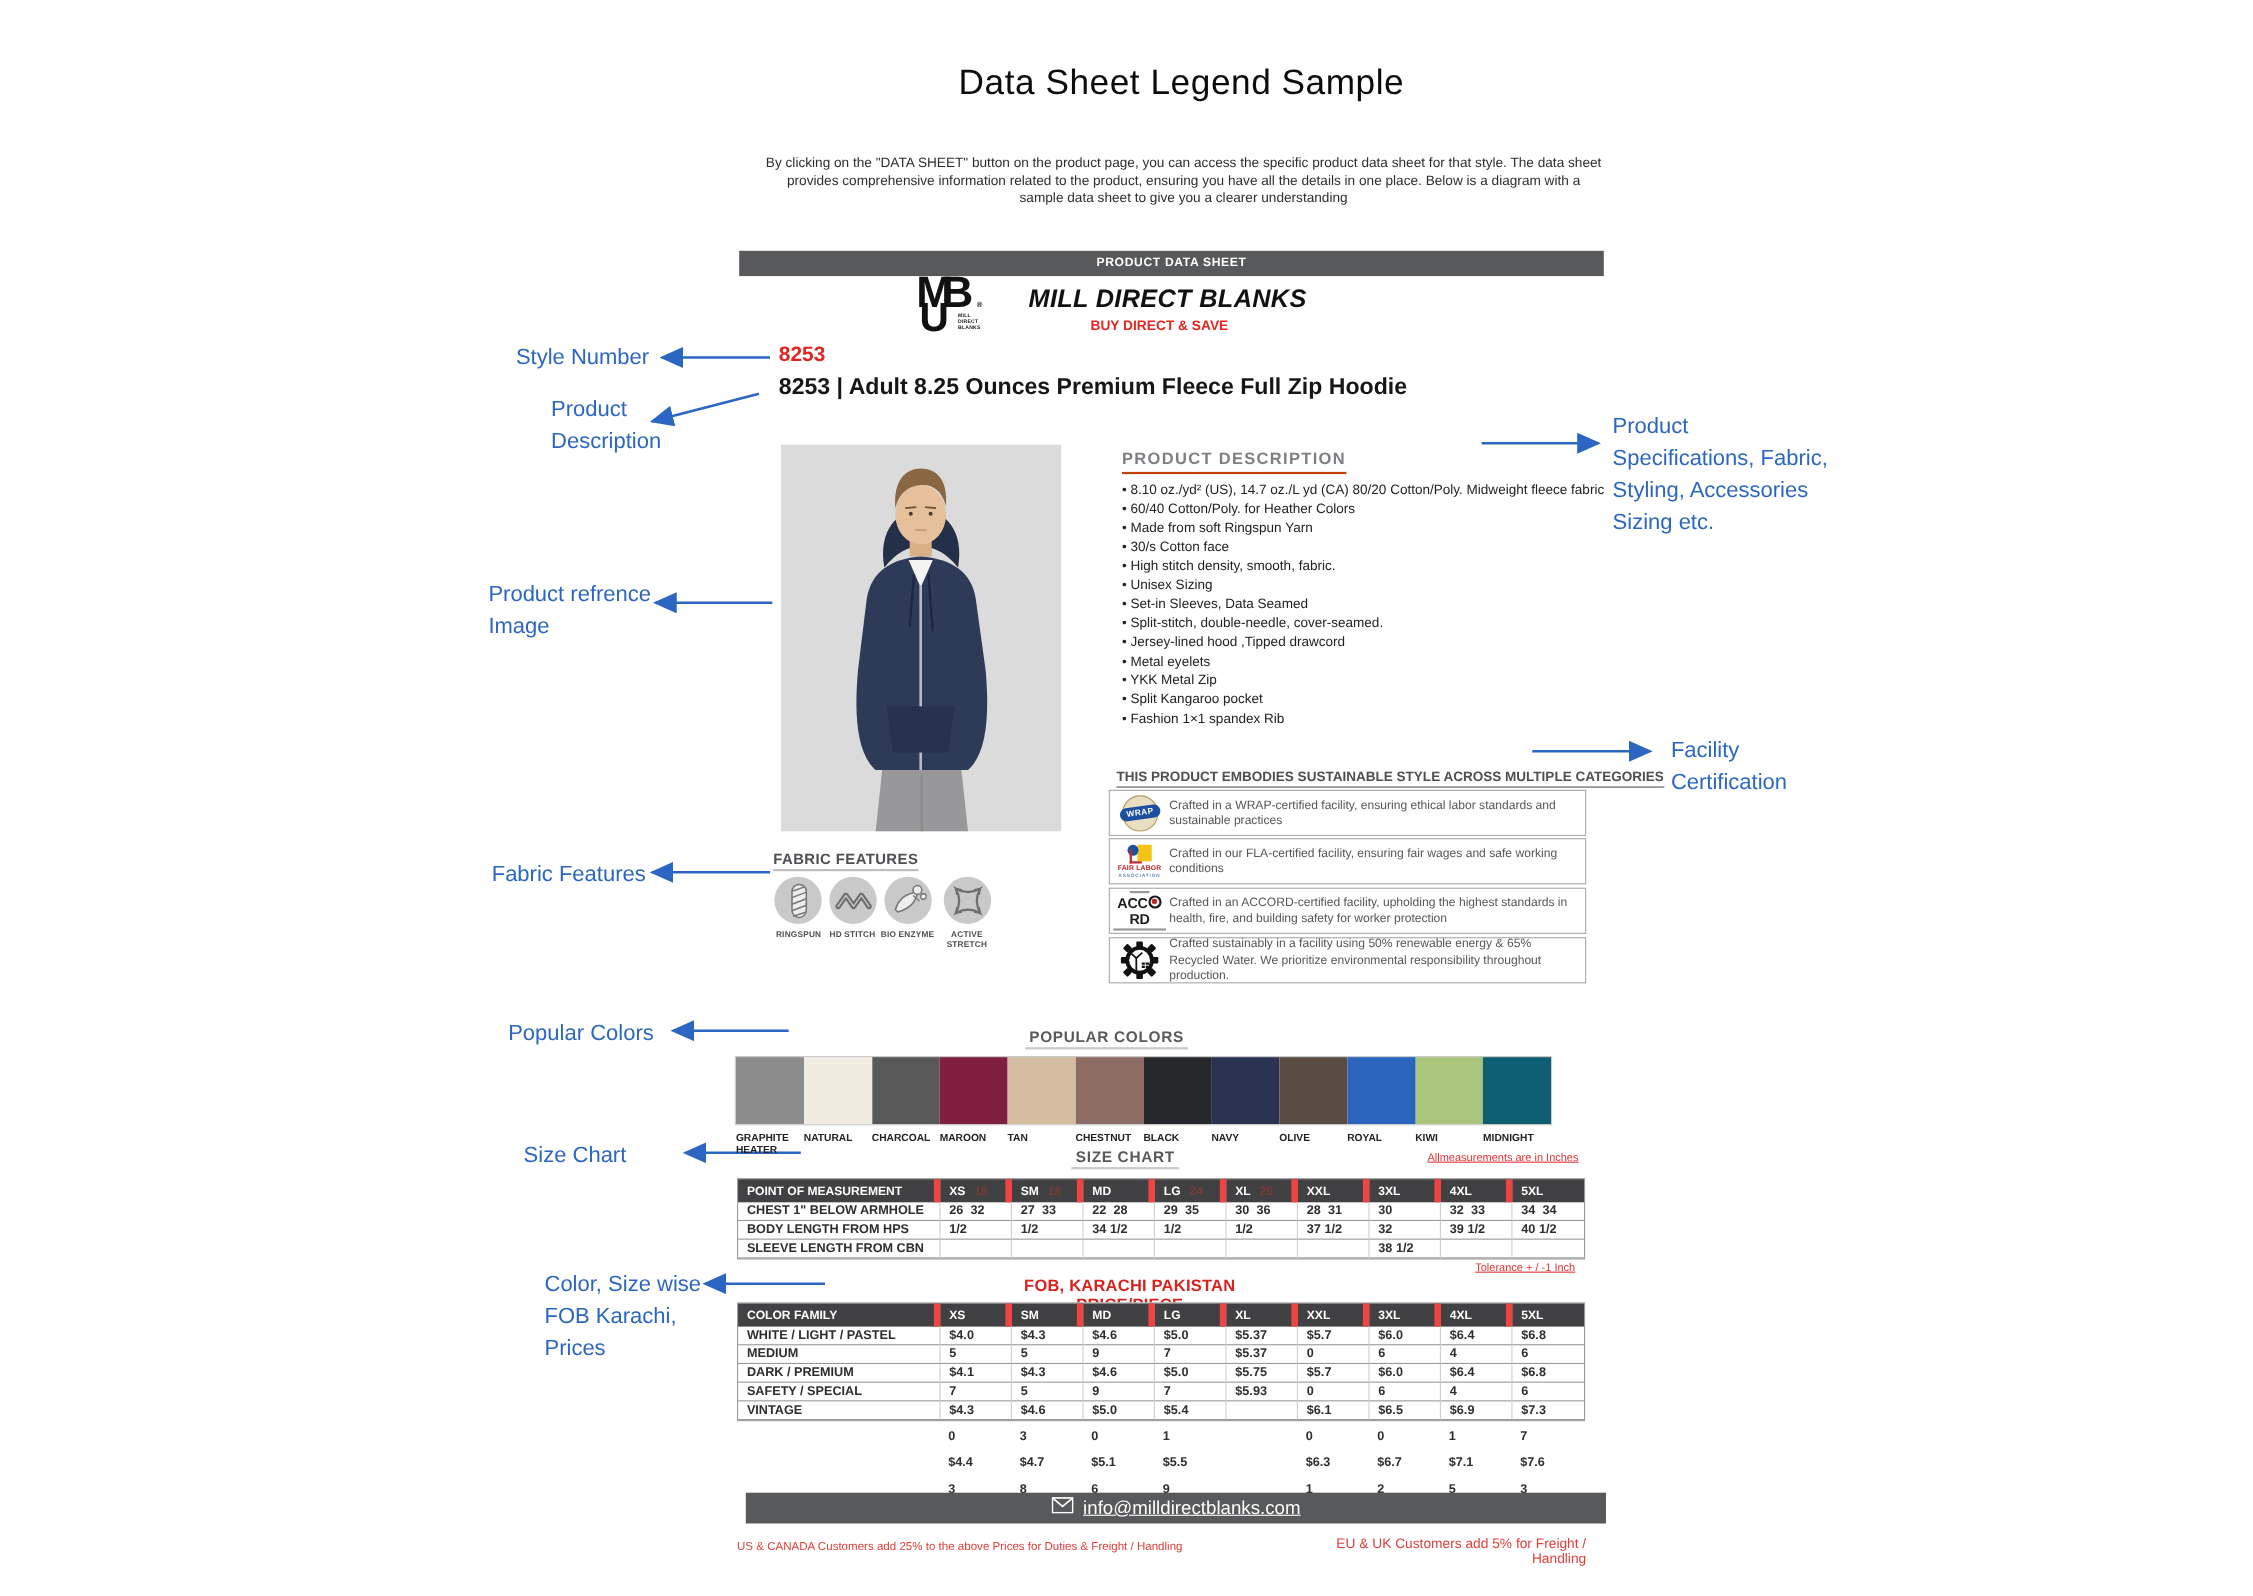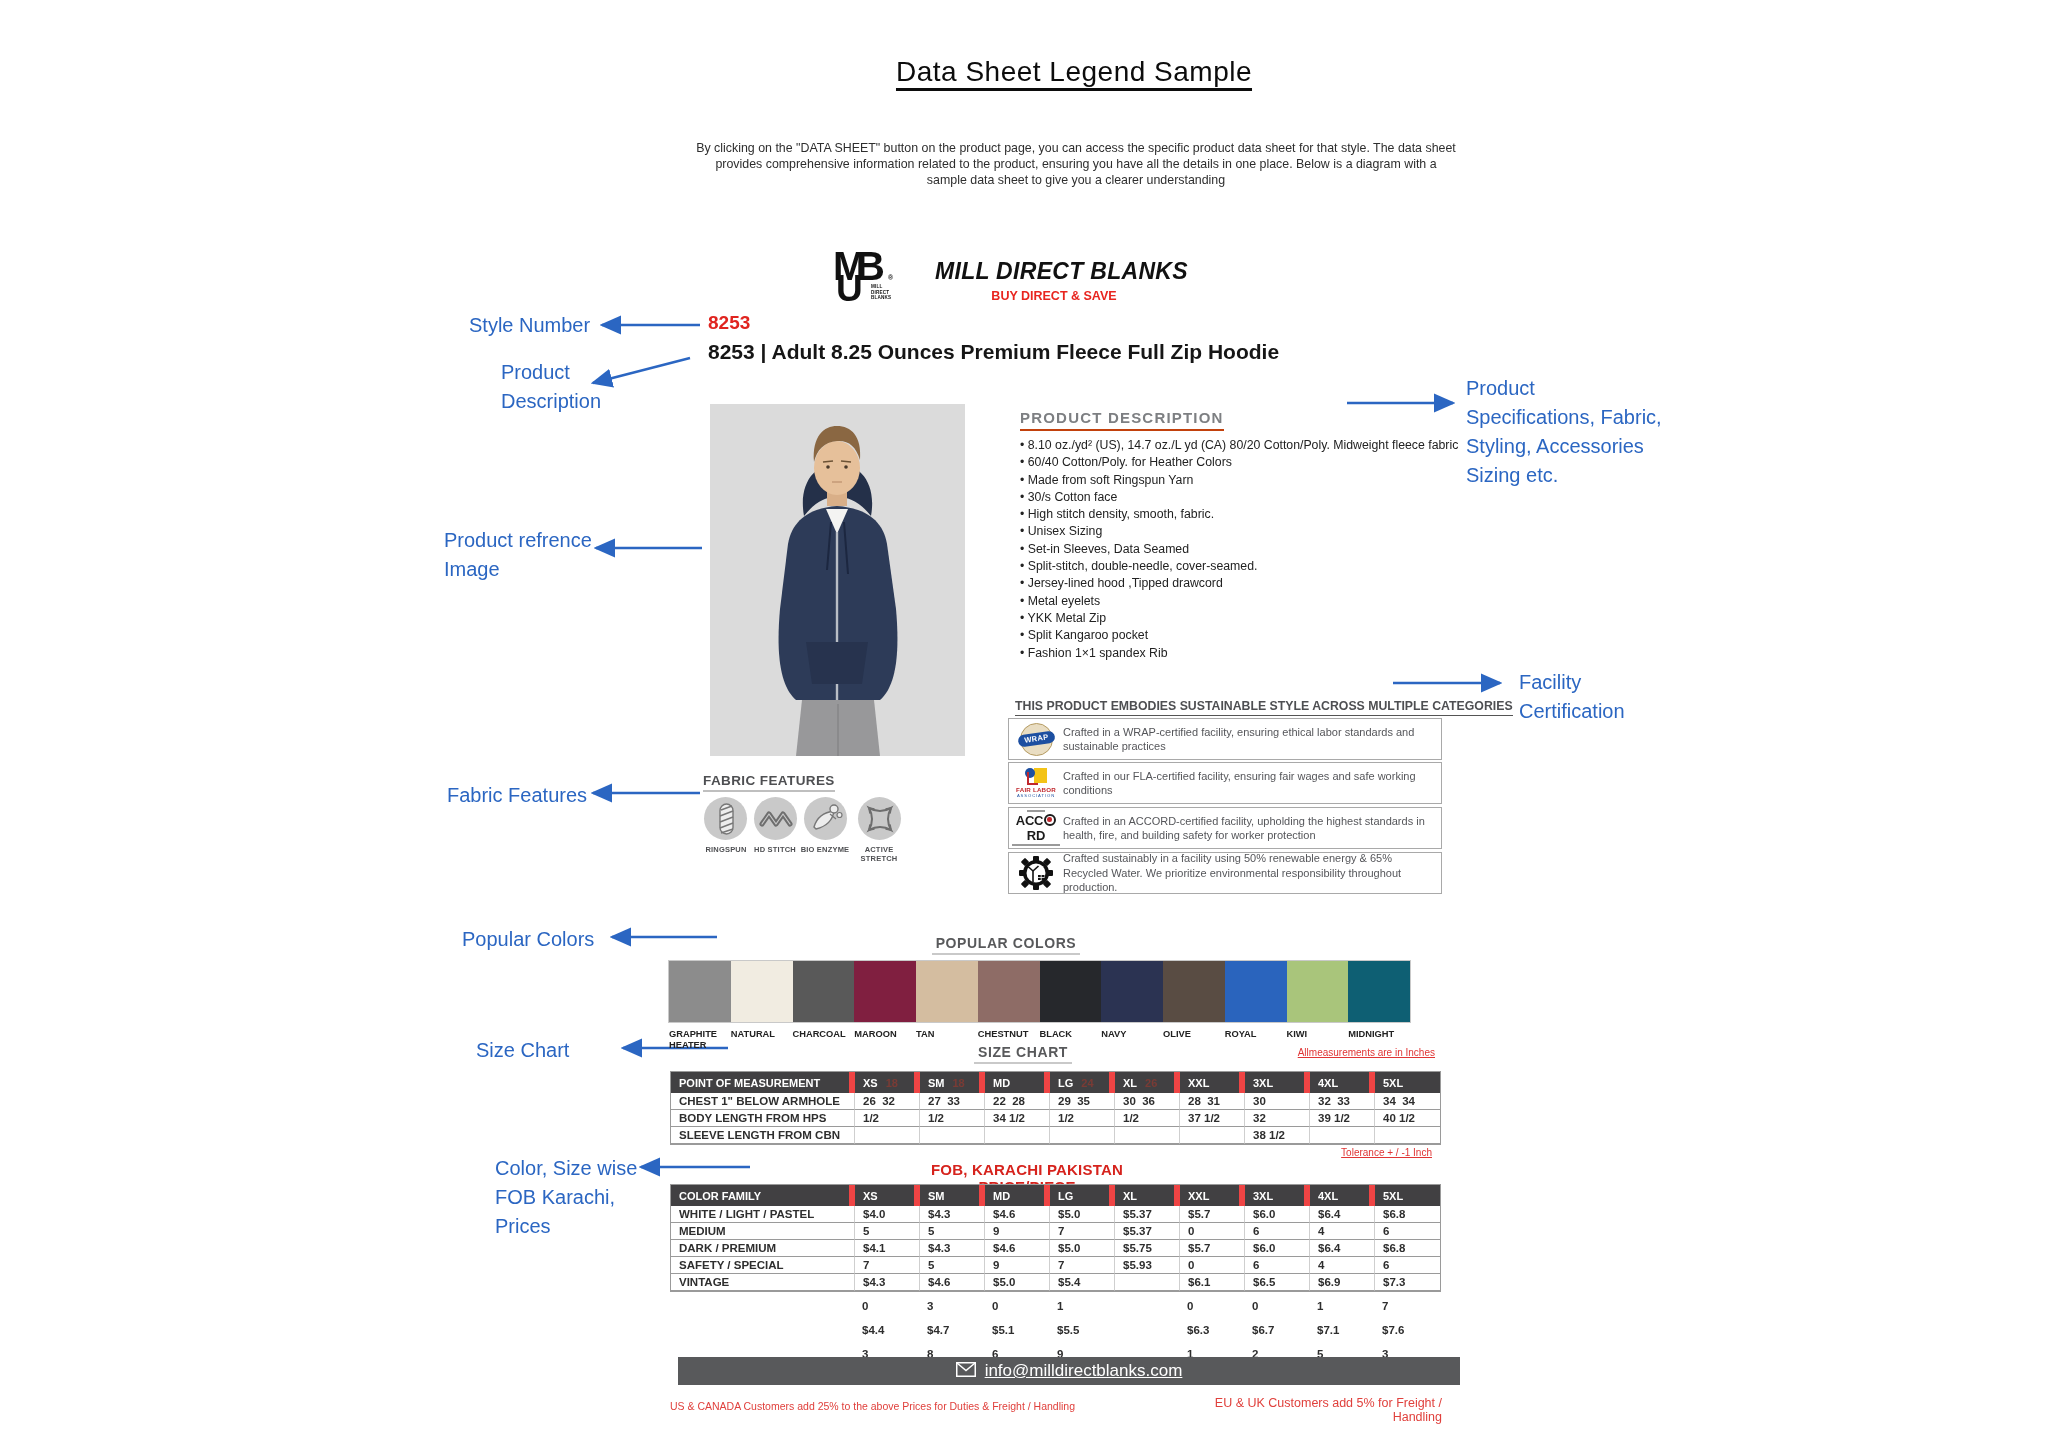--- a/index.html
+++ b/index.html
@@ -1,22 +1,22 @@
 <!DOCTYPE html>
 <html><head>
 <meta charset="utf-8">
 <style>
   html,body{margin:0;padding:0;background:#ffffff;}
   #canvas{position:relative;width:2048px;height:1451px;background:#fff;
     font-family:"Liberation Sans",sans-serif;overflow:hidden;}
   .abs{position:absolute;}
 
   
-  .page-title{left:774px;top:56px;width:600px;text-align:center;font-size:28px;color:#0c0c0c;
-    text-decoration:underline;text-decoration-thickness:3px;text-underline-offset:7px;letter-spacing:.5px;}
+  .page-title{left:774px;top:56px;width:600px;text-align:center;font-size:32px;color:#0c0c0c;
+    text-decoration-thickness:3px;text-underline-offset:7px;letter-spacing:.5px;}
   .intro{left:696px;top:140px;width:760px;text-align:center;font-size:12.4px;line-height:16px;color:#2e2e2e;}
 
   
   .ann{color:#2b66c2;font-size:20px;line-height:29px;white-space:nowrap;}
   #arrows{left:0;top:0;pointer-events:none;}
 
   
   .bar-header{left:672px;top:228px;width:786px;height:23px;background:#58595b;color:#fff;
     font-size:11px;font-weight:bold;text-align:center;line-height:23px;letter-spacing:.6px;}
   .logo{left:833px;top:252px;width:66px;height:58px;color:#111;font-weight:bold;}
@@ -161,20 +161,21 @@
     <div>Product</div>
     <div>Specifications, Fabric,</div>
     <div>Styling, Accessories</div>
     <div>Sizing etc.</div>
   </div>
   <div class="abs ann" style="left:1519px;top:668px;">
     <div>Facility</div>
     <div>Certification</div>
   </div>
 
+  <div class="abs bar-header">PRODUCT DATA SHEET</div>
 
   <div class="abs logo">
     <span class="lm">M</span>
     <span class="lb">B</span>
     <span class="lu">U</span>
     <span class="lreg">®</span>
     <div class="ltxt">
       <div>MILL</div>
       <div>DIRECT</div>
       <div>BLANKS</div>

